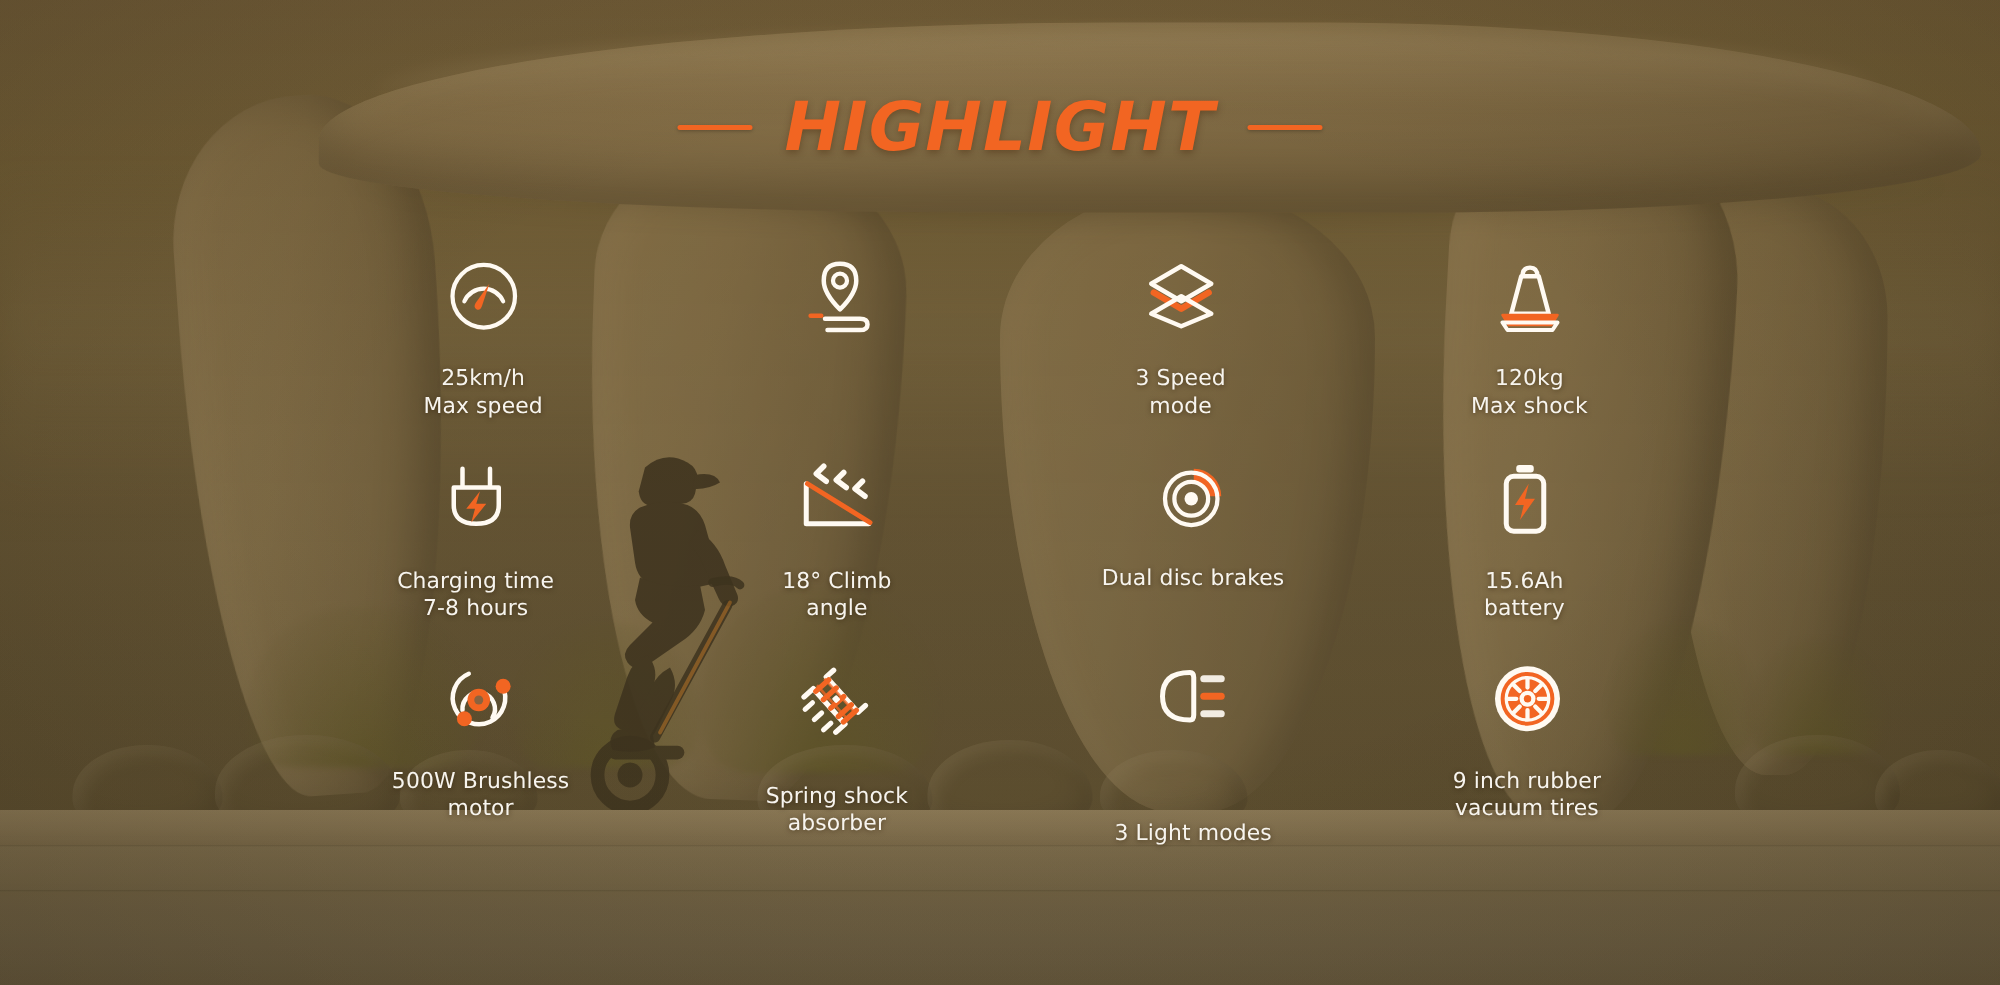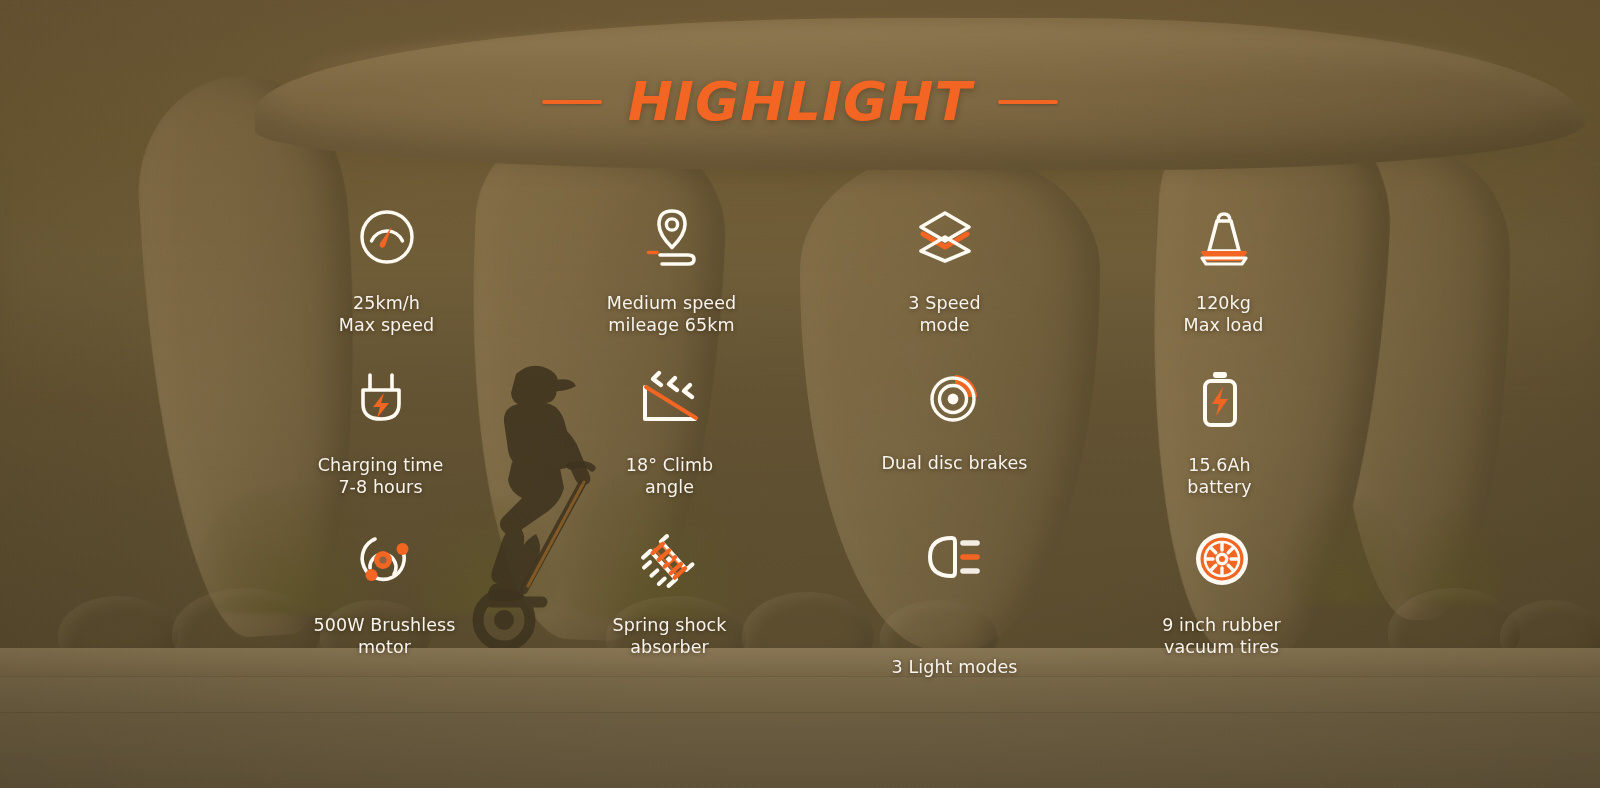--- a/index.html
+++ b/index.html
@@ -208,21 +208,21 @@
   
   .n-up   { margin-top: -2px; }
   .cell.c-r1-2 { transform: translateX(8px); }
   .cell.c-r1-3 { transform: translateX(4px); }
   .cell.c-r1-4 { transform: translateX(6px); }
   .cell.c-r2-1 { transform: translateX(-6px); }
   .cell.c-r2-2 { transform: translateX(6px); }
   .cell.c-r2-3 { transform: translateX(14px); }
   .cell.c-r2-4 { transform: translateX(2px); }
   .cell.c-r3-1 { transform: translateX(-2px); }
-  .cell.c-r3-2 { transform: translateX(6px); }
+  .cell.c-r3-2 { transform: translateX(6px); gap: 12px; }
   .cell.c-r3-3 { transform: translateX(14px); gap: 44px; }
   .cell.c-r3-4 { transform: translateX(4px); }
 </style>
 </head>
 <body>
 
 <div id="stage">
 
   <div class="bg-layer">
     <div class="bg-sky"></div>
@@ -320,22 +320,20 @@
 
         <div class="cell c-r1-2">
           <span class="icon-wrap">
             <svg width="58" height="60" viewBox="0 0 58 60">
               <path d="M29 4 q13 0 13 13.5 q0 10 -13 23 q-13 -13 -13 -23 Q16 4 29 4 z" fill="none" stroke="#fffaf2" stroke-width="3.6" stroke-linejoin="round"></path>
               <circle cx="29" cy="17.5" r="5.6" fill="none" stroke="#fffaf2" stroke-width="3.4"></circle>
               <path d="M17 48 h28 q6 0 6 4.5 q0 4.5 -6 4.5 h-26" fill="none" stroke="#fffaf2" stroke-width="3.6" stroke-linecap="round" stroke-linejoin="round"></path>
               <path d="M5.5 45.5 h8.5" fill="none" stroke="#F26522" stroke-width="3.6" stroke-linecap="round"></path>
             </svg>
           </span>
-          <span class="caption">Medium speed
-mileage 65km</span>
         </div>
 
         <div class="cell c-r1-3">
           <span class="icon-wrap">
             <svg width="60" height="56" viewBox="0 0 60 56">
               <path d="M30 4 L54 18 L30 32 L6 18 Z" fill="none" stroke="#fffaf2" stroke-width="3.6" stroke-linejoin="round"></path>
               <path d="M8 25 L30 38 L52 25" fill="none" stroke="#F26522" stroke-width="5" stroke-linejoin="round" stroke-linecap="round"></path>
               <path d="M30 28 L54 42 L30 52 L6 42 Z" fill="none" stroke="#fffaf2" stroke-width="3.6" stroke-linejoin="round"></path>
             </svg>
           </span>
@@ -346,21 +344,21 @@
         <div class="cell c-r1-4">
           <span class="icon-wrap">
             <svg width="56" height="58" viewBox="0 0 56 58">
               <path d="M22 13 q0 -7 6 -7 q6 0 6 7" fill="none" stroke="#fffaf2" stroke-width="3.4" stroke-linecap="round"></path>
               <path d="M21 13 h14 l8 30 h-30 z" fill="none" stroke="#fffaf2" stroke-width="3.6" stroke-linejoin="round"></path>
               <path d="M6 44 h44 l-5 8 h-34 z" fill="#F26522" stroke="#F26522" stroke-width="2" stroke-linejoin="round"></path>
               <path d="M6 50 h44 l-4 6 h-36 z" fill="none" stroke="#fffaf2" stroke-width="3.2" stroke-linejoin="round"></path>
             </svg>
           </span>
           <span class="caption">120kg
-Max load</span>
+Max shock</span>
         </div>
       </div>
 
       <div class="grid-row r2">
 
         <div class="cell c-r2-1">
           <span class="icon-wrap">
             <svg width="54" height="58" viewBox="0 0 54 58">
               <path d="M16 5 v14 M38 5 v14" stroke="#fffaf2" stroke-width="3.6" stroke-linecap="round" fill="none"></path>
               <path d="M9 20 h36 v14 q0 15 -18 15 q-18 0 -18 -15 z" fill="none" stroke="#fffaf2" stroke-width="3.6" stroke-linejoin="round"></path>

